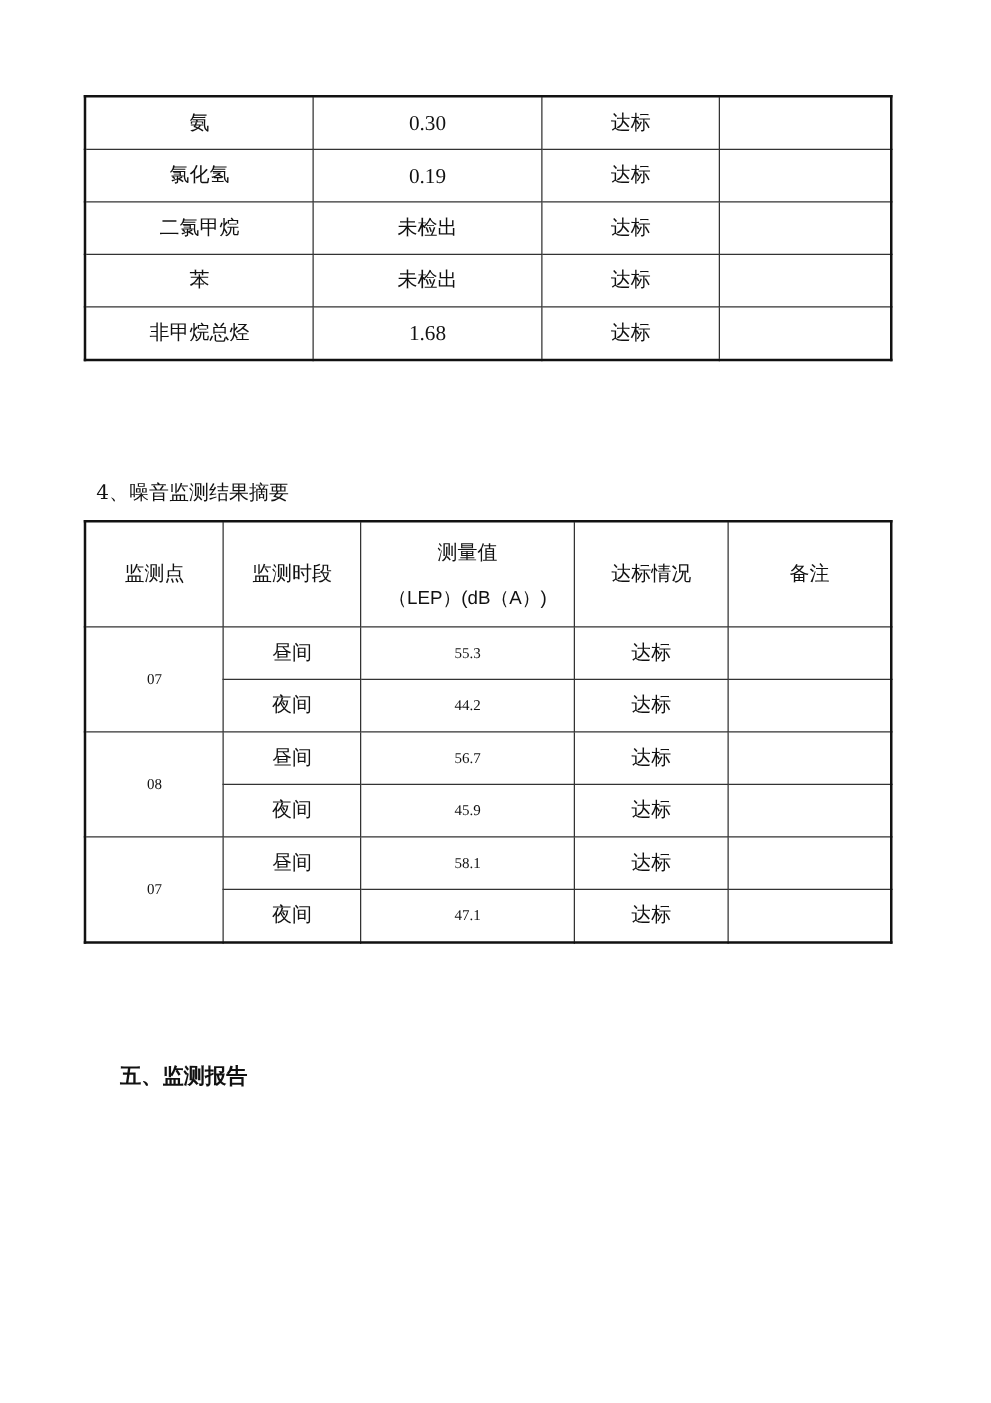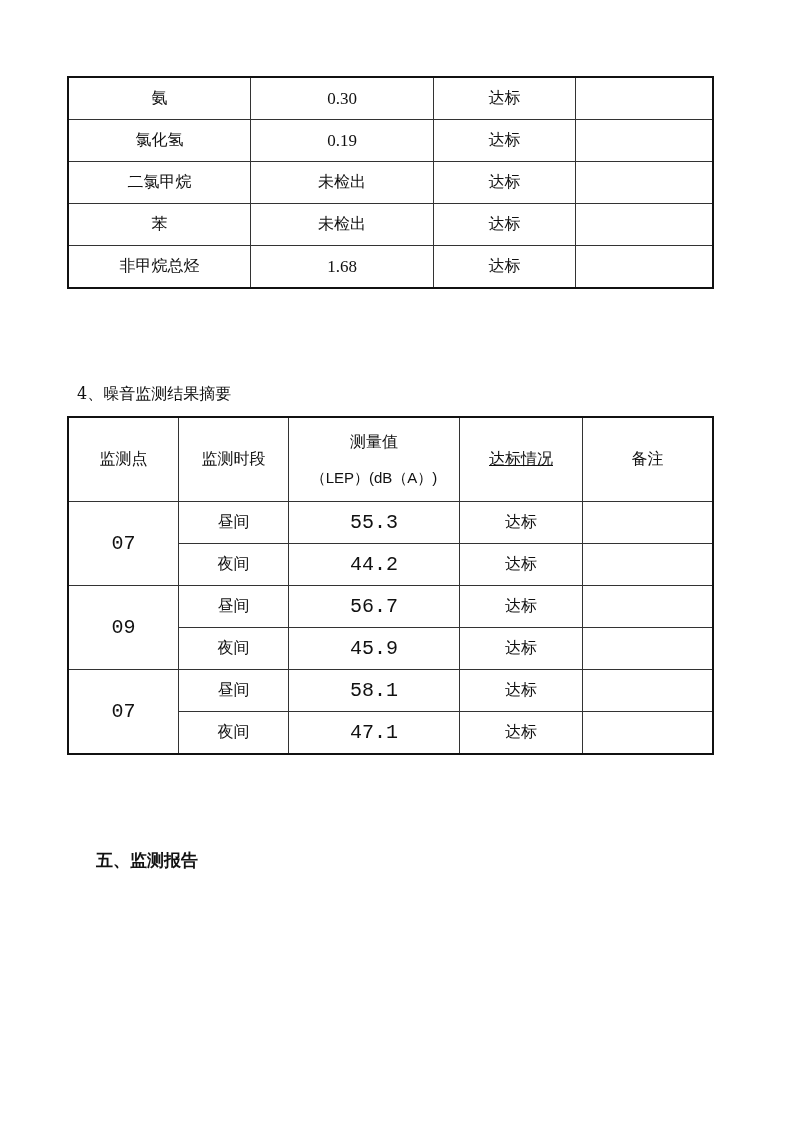--- a/index.html
+++ b/index.html
@@ -9,22 +9,22 @@
   td { text-align: center; vertical-align: middle; padding: 0; font-size: 16px;
        border: 1px solid #333; }
   #t1 { left: 67px; top: 76px; width: 647px; border: 2px solid #111; }
   #t1 td { height: 41px; }
   #t1 .c1 { width: 181px; } #t1 .c2 { width: 182px; } #t1 .c3 { width: 141px; }
   #t1 td.serif-num { font-family: "Liberation Serif", serif; font-size: 17px; }
   #section3 { position: absolute; left: 77px; top: 384px; font-size: 16px; }
   #t2 { left: 67px; top: 416px; width: 647px; border: 2px solid #111; }
   #t2 td { height: 41px; }
   #t2 tr.head td { height: 83px; }
-  #t2 .k1 { width: 109px; margin-left: 21px; } #t2 .k2 { width: 109px; } #t2 .k3 { width: 170px; } #t2 .k4 { width: 122px; text-decoration: underline; }
-  #t2 td.num { font-family: Liberation Mono, monospace; font-size: 20px; }
+  #t2 .k1 { width: 109px; margin-left: 21px; } #t2 .k2 { width: 109px; } #t2 .k3 { width: 170px; } #t2 .k4 { width: 122px; }
+  #t2 td.num { font-family: Liberation Serif, serif; font-size: 12px; }
   .hdr-line1 { display: block; margin-bottom: 16px; }
   .hdr-line2 { display: block; font-family: "Liberation Sans", sans-serif; font-size: 15px; }
   #section5 { position: absolute; left: 96px; top: 849px; font-size: 17px; font-weight: bold;
               font-family: "DejaVu Sans", sans-serif; }
 </style>
 </head>
 <body>
 
 <table id="t1">
   <tbody>
@@ -84,21 +84,21 @@
       <td></td>
     </tr>
     <tr>
       <td>夜间</td>
       <td class="num">44.2</td>
       <td>达标</td>
       <td></td>
     </tr>
 
     <tr>
-      <td rowspan="2" class="num">09</td>
+      <td rowspan="2" class="num">08</td>
       <td>昼间</td>
       <td class="num">56.7</td>
       <td>达标</td>
       <td></td>
     </tr>
     <tr>
       <td>夜间</td>
       <td class="num">45.9</td>
       <td>达标</td>
       <td></td>

